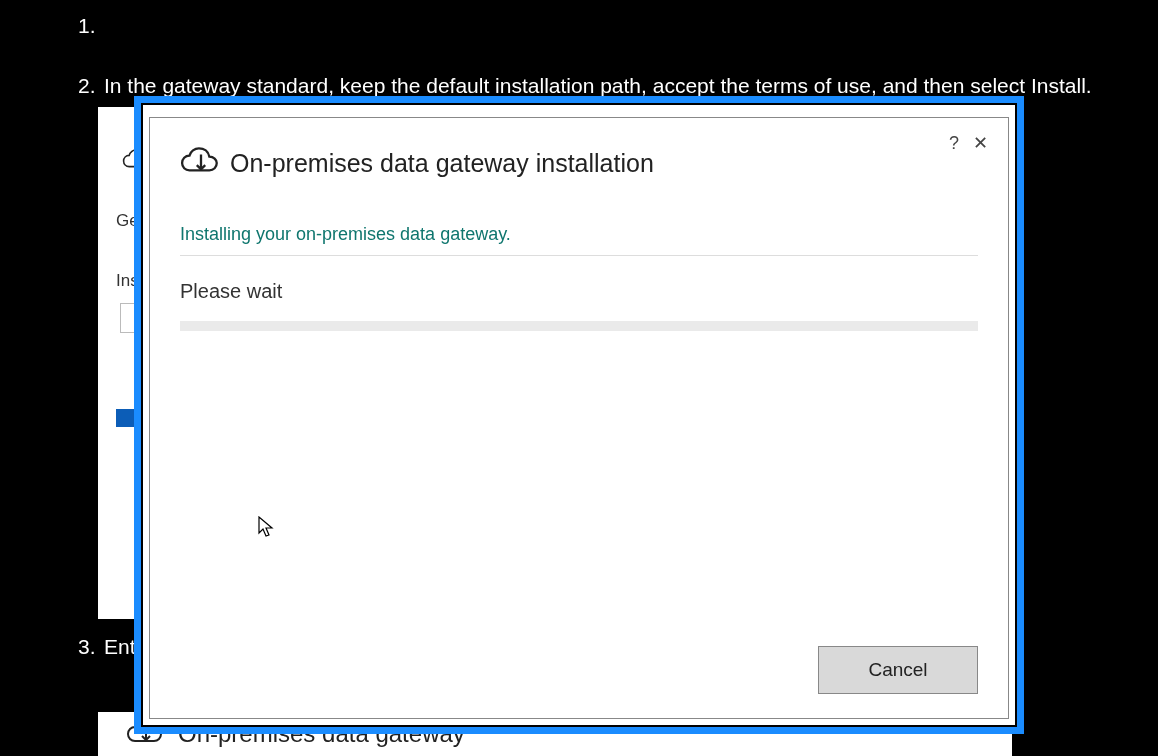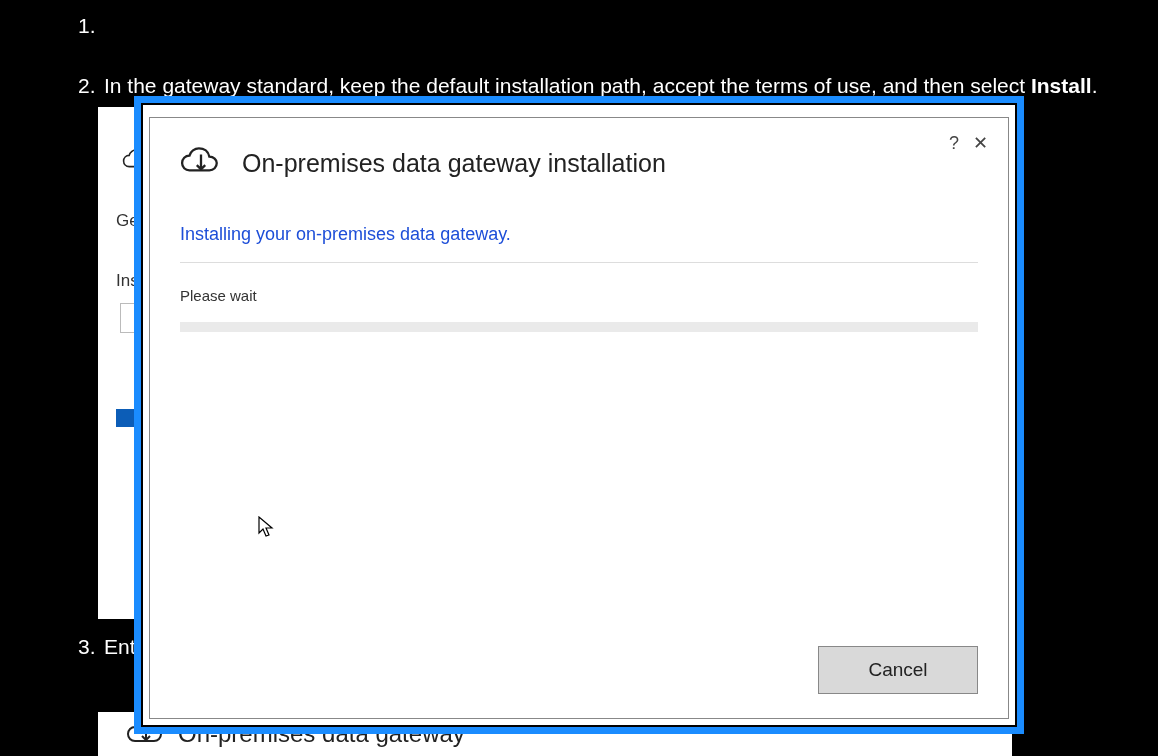--- a/index.html
+++ b/index.html
@@ -34,21 +34,21 @@
     }
     ol.steps > li .num {
       margin-right: 8px;
       min-width: 18px;
     }
     a.link {
       color: #4aa3ff;
       text-decoration: none;
     }
     .bold {
-      font-weight: 700;
+      font-weight: 400;
     }
     .step3 {
       margin-top: 530px;
     }
     
     
     .under-screenshot {
       position: absolute;
       left: 98px;
       top: 107px;
@@ -155,43 +155,43 @@
       align-items: center;
       font-size: 18px;
       color: #444;
     }
     .win-controls span {
       cursor: pointer;
     }
     .dlg-header {
       display: flex;
       align-items: center;
-      gap: 20px;
+      gap: 8px;
       margin-top: 2px;
     }
     .dlg-header svg {
       width: 42px;
       height: 42px;
       flex-shrink: 0;
     }
     .dlg-header h1 {
       font-size: 25px;
       font-weight: 500;
       color: #222;
     }
     .dlg-sub {
       margin-top: 40px;
       font-size: 18px;
-      color: #1d4ed8;
-      padding-bottom: 17px;
+      color: #0f766e;
+      padding-bottom: 10px;
       border-bottom: 1px solid #ddd;
     }
     .dlg-wait {
       margin-top: 24px;
-      font-size: 15px;
+      font-size: 20px;
       color: #333;
     }
     .progress-bar {
       margin-top: 18px;
       width: 100%;
       height: 10px;
       background: #eaeaea;
     }
     .dlg-footer {
       margin-top: auto;

